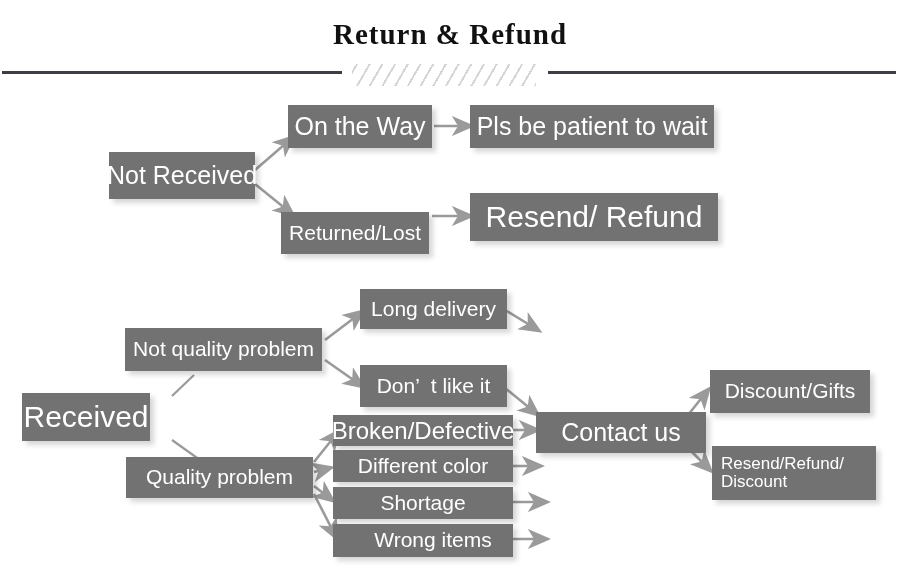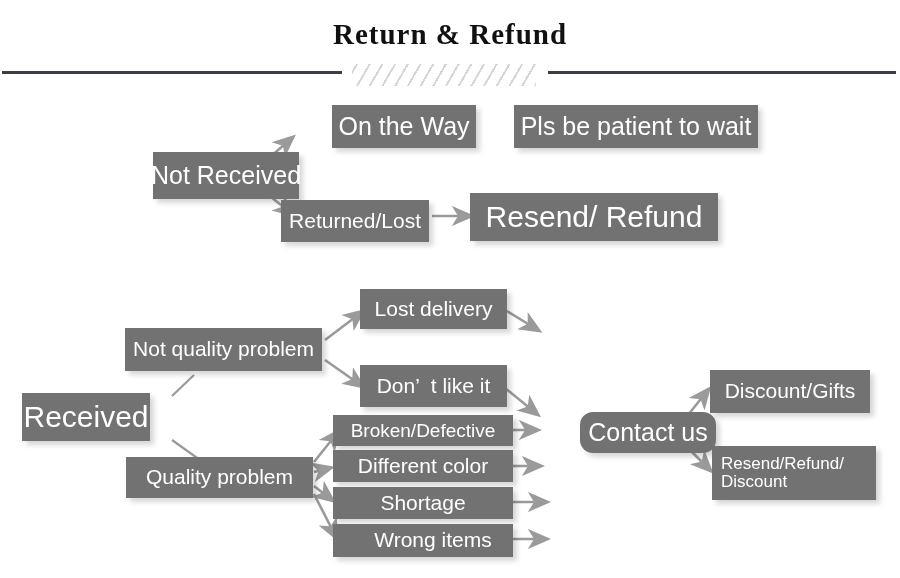--- a/index.html
+++ b/index.html
@@ -87,22 +87,22 @@
     padding: 0 9px;
     font-family: "Liberation Sans", sans-serif;
     font-weight: 400;
     font-size: 21px;
     line-height: 1.05;
     white-space: pre;
     box-shadow: 4px 4px 5px rgba(0,0,0,0.16);
     z-index: 3;
   }
   .node.big   { font-size: 30px; }
-  .node.med   { font-size: 25px; margin-left: 44px; }
-  .node.small { font-size: 19px; }
+  .node.med   { font-size: 25px; }
+  .node.small { font-size: 24px; }
   .node.tiny  { font-size: 17px; }
   .node.left-align {
     justify-content: flex-start;
     text-align: left;
     white-space: pre-line;
   }
 
   
   .arrows {
     position: absolute;
@@ -178,42 +178,42 @@
       <path d="M684,444 L710,470"></path>
     </g>
   </svg>
 
   <div class="node med" style="left:109px; top:152px; width:146px; height:47px;">Not Received</div>
 
   <div class="node med" style="left:288px; top:105px; width:144px; height:43px;">On the Way</div>
 
   <div class="node med" style="left:470px; top:105px; width:244px; height:43px;">Pls be patient to wait</div>
 
-  <div class="node" style="left:281px; top:200px; width:148px; height:42px;">Returned/Lost</div>
+  <div class="node" style="left:281px; top:212px; width:148px; height:42px;">Returned/Lost</div>
 
   <div class="node big" style="left:470px; top:193px; width:248px; height:48px;">Resend/ Refund</div>
 
   <div class="node big" style="left:22px; top:393px; width:128px; height:48px;">Received</div>
 
   <div class="node" style="left:126px; top:457px; width:187px; height:41px;">Quality problem</div>
 
   <div class="node" style="left:125px; top:328px; width:197px; height:43px;">Not quality problem</div>
 
-  <div class="node" style="left:360px; top:289px; width:147px; height:40px;">Lost delivery</div>
+  <div class="node" style="left:360px; top:289px; width:147px; height:40px;">Long delivery</div>
 
   <div class="node" style="left:360px; top:365px; width:147px; height:42px;">Don’  t like it</div>
 
   <div class="node small" style="left:333px; top:415px; width:180px; height:31px;">Broken/Defective</div>
 
   <div class="node" style="left:333px; top:450px; width:180px; height:32px;">Different color</div>
 
   <div class="node" style="left:333px; top:487px; width:180px; height:32px;">Shortage</div>
 
   <div class="node" style="left:333px; top:524px; width:180px; height:33px;padding-left:29px;">Wrong items</div>
 
-  <div class="node med" style="left:536px; top:412px; width:136px; height:41px;border-radius:13px;">Contact us</div>
+  <div class="node med" style="left:536px; top:412px; width:170px; height:41px;">Contact us</div>
 
   <div class="node" style="left:710px; top:362px; width:160px; height:43px;margin-top:8px;">Discount/Gifts</div>
 
   <div class="node tiny left-align" style="left:712px; top:446px; width:164px; height:54px;">Resend/Refund/
 Discount</div>
 
 </div>
 
 </body></html>

